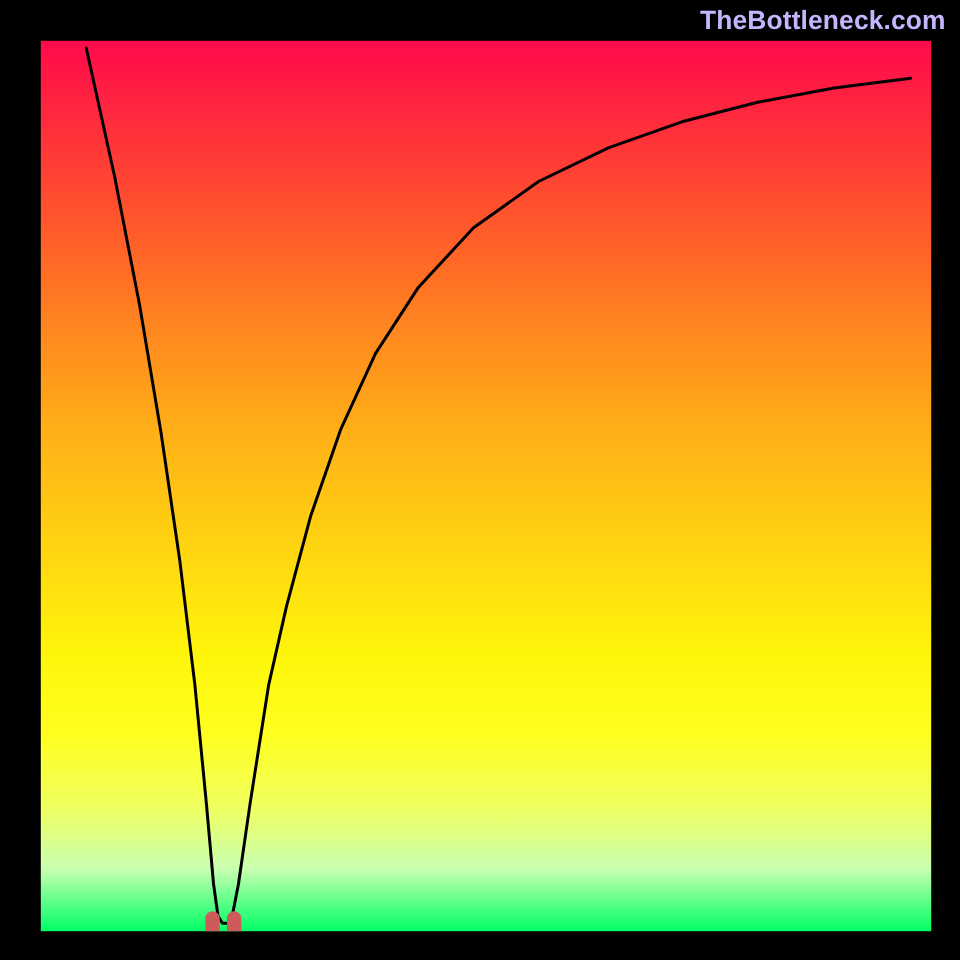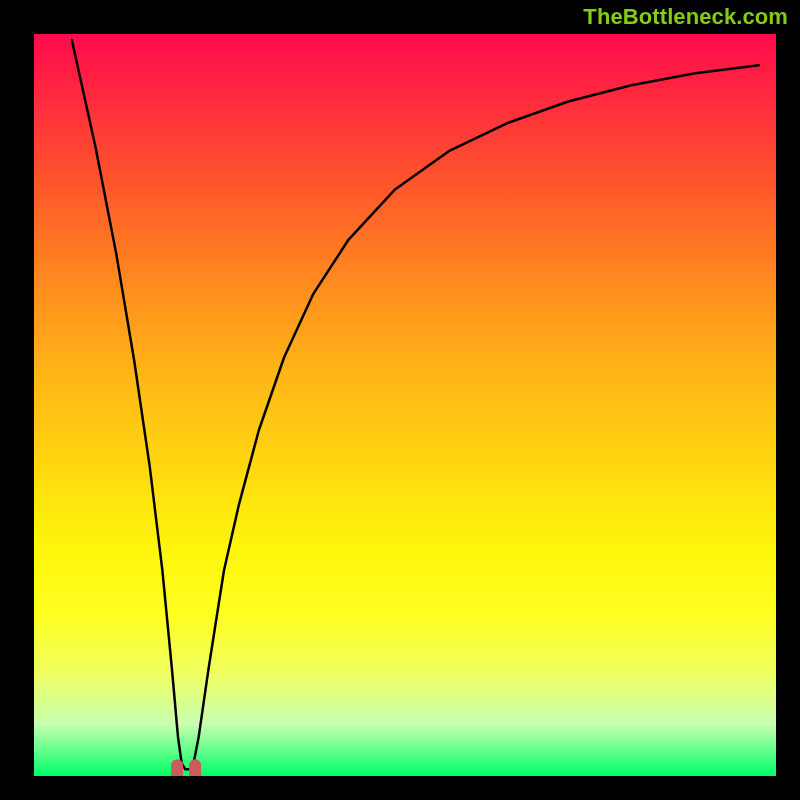--- a/index.html
+++ b/index.html
@@ -41,21 +41,21 @@
       #00ff66 100%
     );
   }
   .watermark {
     position: absolute;
     top: 4px;
     right: 12px;
     font-family: Arial, Helvetica, sans-serif;
     font-size: 22px;
     font-weight: 600;
-    color: #84cc16;
+    color: #c4b5fd;
     letter-spacing: 0.1px;
     user-select: none;
   }
   svg.curve-layer {
     position: absolute;
     inset: 0;
   }
 </style>
 </head>
 <body>

